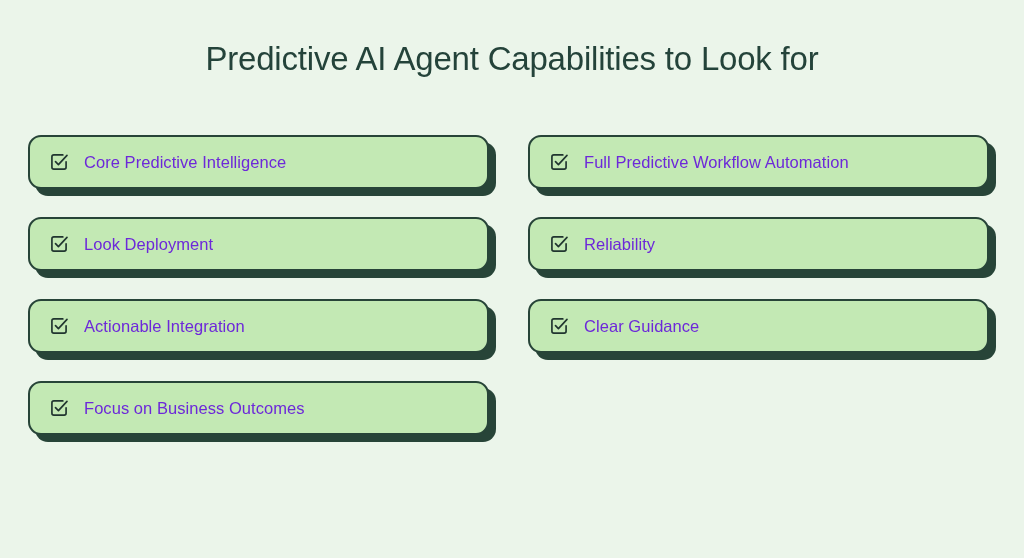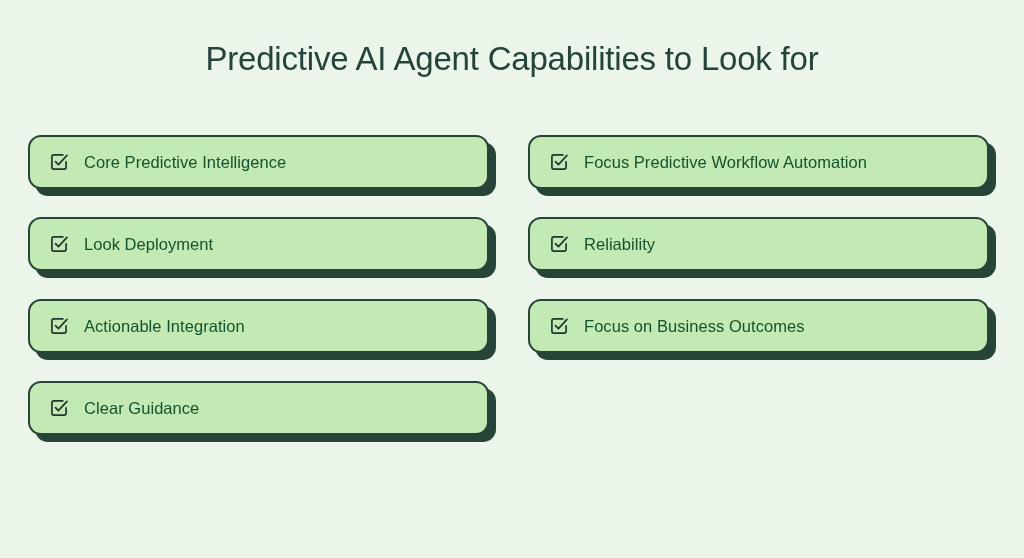--- a/index.html
+++ b/index.html
@@ -82,21 +82,21 @@
     width: 20px;
     height: 20px;
     flex: 0 0 20px;
     margin-right: 15px;
     display: block;
   }
 
   .card-label {
     font-size: 16.5px;
     line-height: 20px;
-    color: #14532d;
+    color: #6d28d9;
     white-space: nowrap;
     letter-spacing: 0.05px;
   }
 </style>
 </head>
 <body>
 
 <div class="slide">
 
   <div class="title">Predictive AI Agent Capabilities to Look for</div>
@@ -114,21 +114,21 @@
       </div>
     </div>
 
     <div class="card-wrap">
       <div class="card-shadow"></div>
       <div class="card">
         <svg class="check-icon" viewBox="0 0 24 24" fill="none">
           <path d="M20.5 11.8V18.2C20.5 19.5 19.5 20.5 18.2 20.5H5.8C4.5 20.5 3.5 19.5 3.5 18.2V5.8C3.5 4.5 4.5 3.5 5.8 3.5H16.6" stroke="#20352F" stroke-width="2" stroke-linecap="round" stroke-linejoin="round"></path>
           <path d="M7.8 11.6L11.3 15.1L21.6 4.1" stroke="#20352F" stroke-width="2" stroke-linecap="round" stroke-linejoin="round"></path>
         </svg>
-        <span class="card-label">Focus Predictive Workflow Automation</span>
+        <span class="card-label">Full Predictive Workflow Automation</span>
       </div>
     </div>
 
 
 
 
     <div class="card-wrap">
       <div class="card-shadow"></div>
       <div class="card">
         <svg class="check-icon" viewBox="0 0 24 24" fill="none">
@@ -161,29 +161,29 @@
       </div>
     </div>
 
     <div class="card-wrap">
       <div class="card-shadow"></div>
       <div class="card">
         <svg class="check-icon" viewBox="0 0 24 24" fill="none">
           <path d="M20.5 11.8V18.2C20.5 19.5 19.5 20.5 18.2 20.5H5.8C4.5 20.5 3.5 19.5 3.5 18.2V5.8C3.5 4.5 4.5 3.5 5.8 3.5H16.6" stroke="#20352F" stroke-width="2" stroke-linecap="round" stroke-linejoin="round"></path>
           <path d="M7.8 11.6L11.3 15.1L21.6 4.1" stroke="#20352F" stroke-width="2" stroke-linecap="round" stroke-linejoin="round"></path>
         </svg>
-        <span class="card-label">Focus on Business Outcomes</span>
+        <span class="card-label">Clear Guidance</span>
       </div>
     </div>
 
     <div class="card-wrap">
       <div class="card-shadow"></div>
       <div class="card">
         <svg class="check-icon" viewBox="0 0 24 24" fill="none">
           <path d="M20.5 11.8V18.2C20.5 19.5 19.5 20.5 18.2 20.5H5.8C4.5 20.5 3.5 19.5 3.5 18.2V5.8C3.5 4.5 4.5 3.5 5.8 3.5H16.6" stroke="#20352F" stroke-width="2" stroke-linecap="round" stroke-linejoin="round"></path>
           <path d="M7.8 11.6L11.3 15.1L21.6 4.1" stroke="#20352F" stroke-width="2" stroke-linecap="round" stroke-linejoin="round"></path>
         </svg>
-        <span class="card-label">Clear Guidance</span>
+        <span class="card-label">Focus on Business Outcomes</span>
       </div>
     </div>
 
   </div>
 </div>
 
 </body></html>

